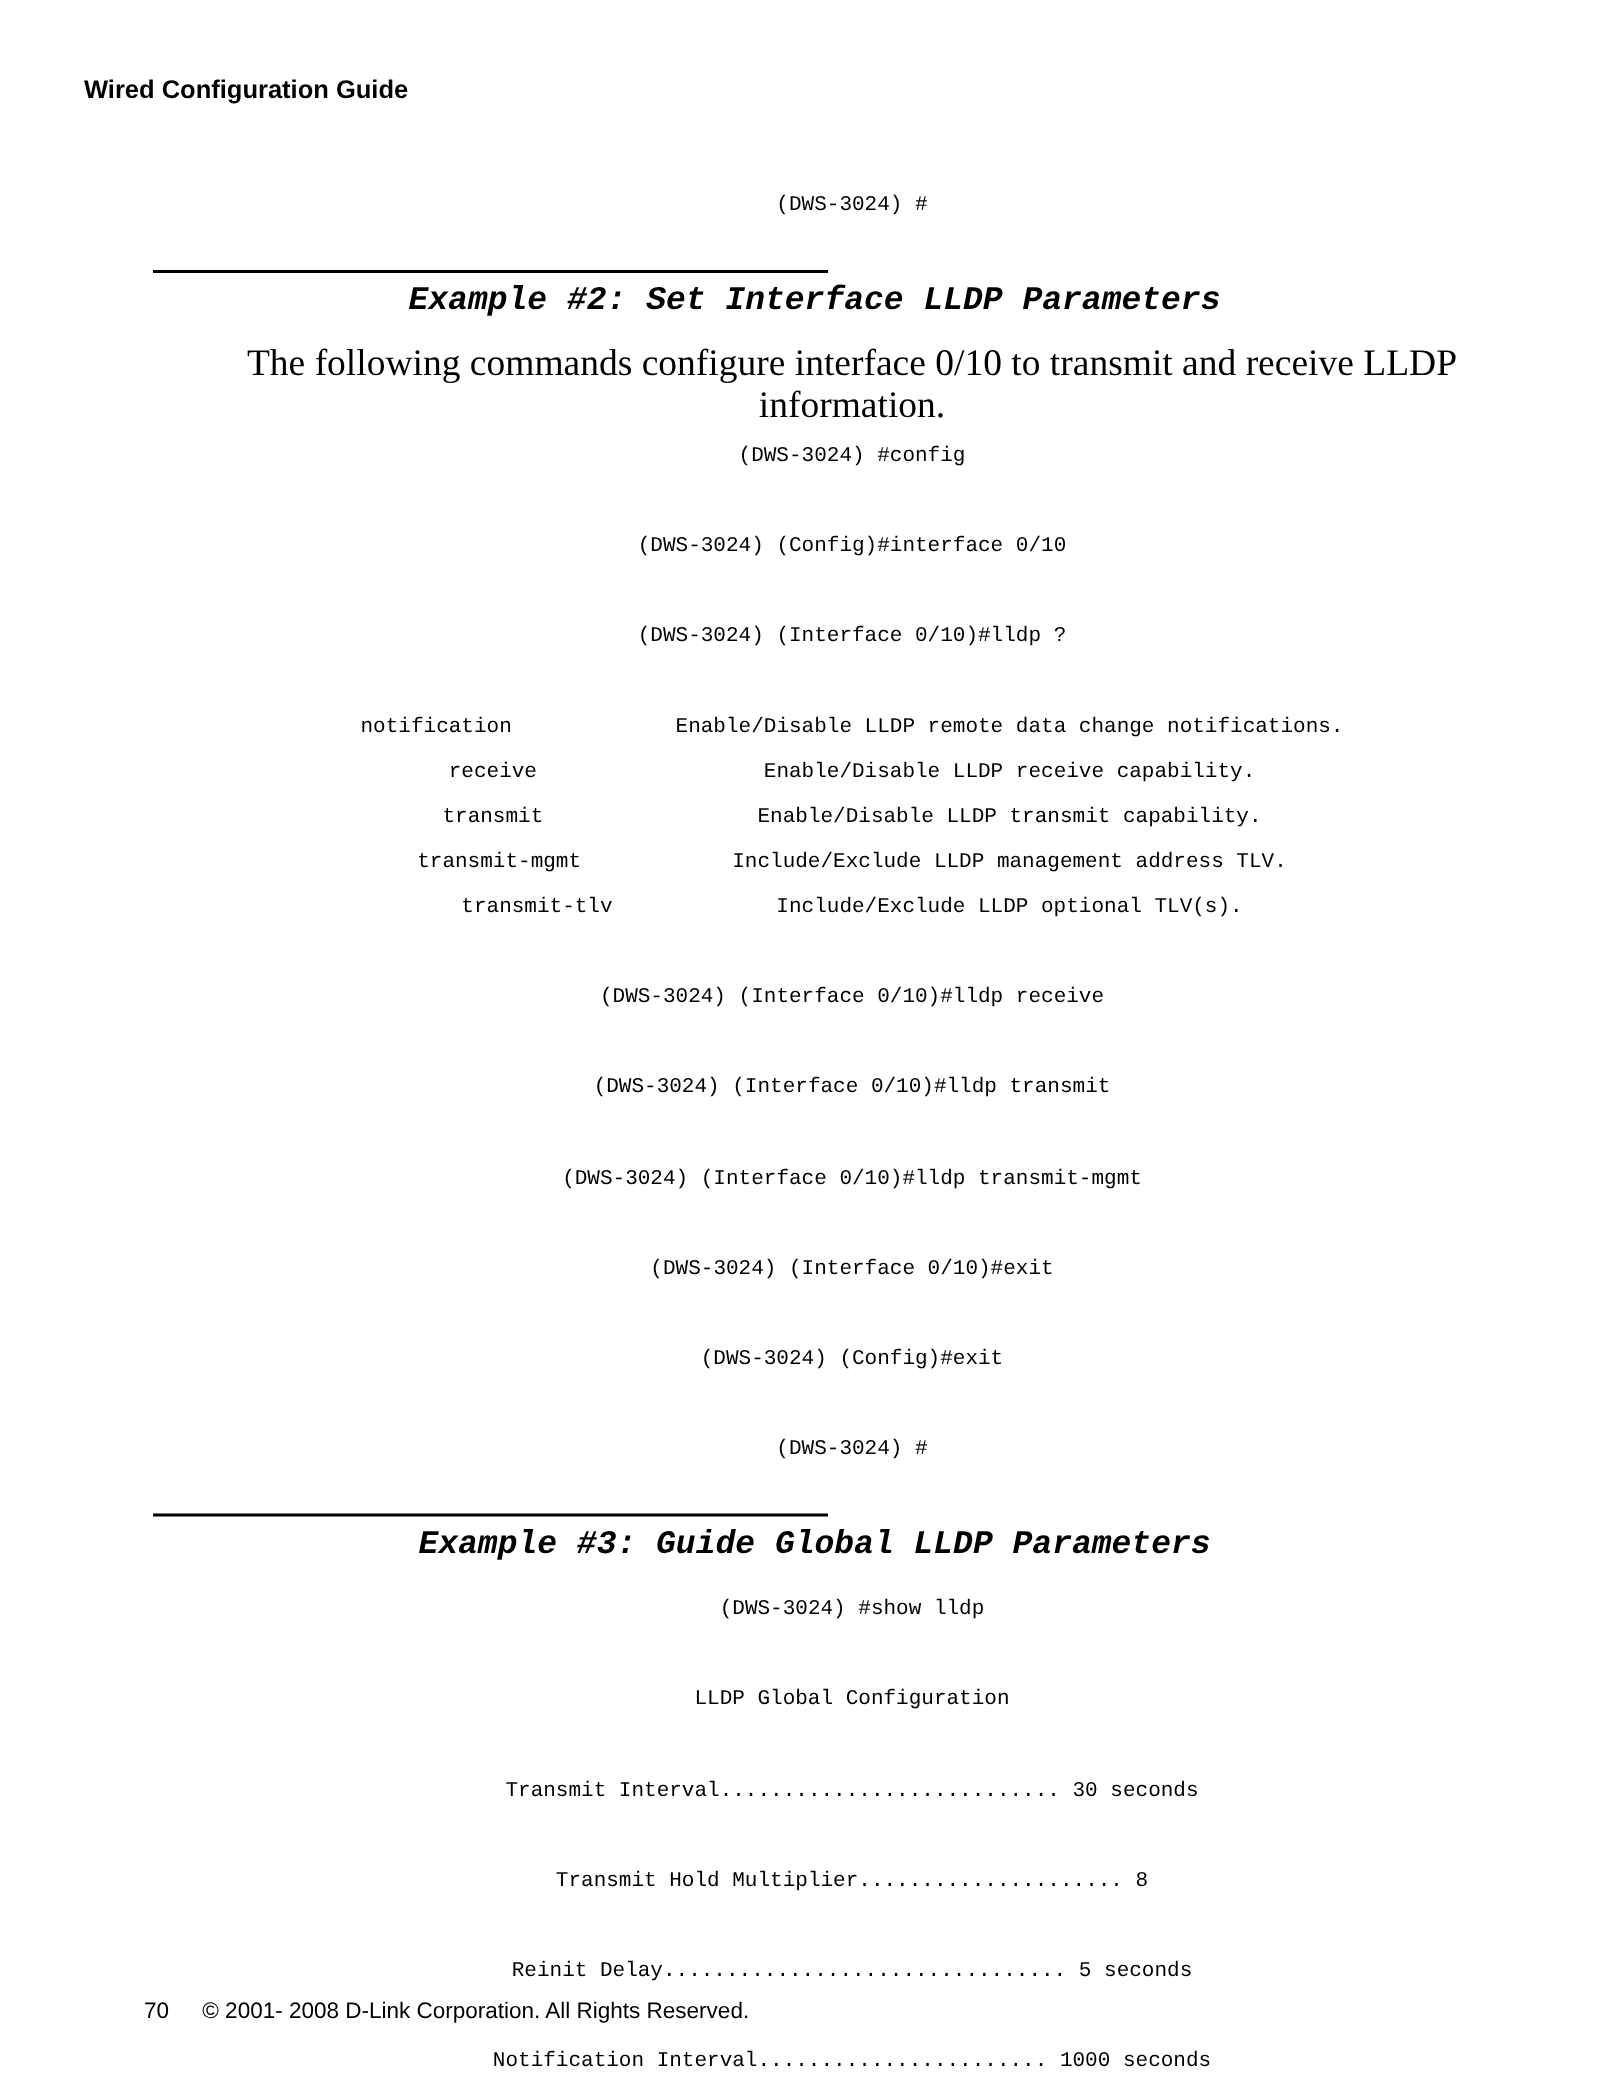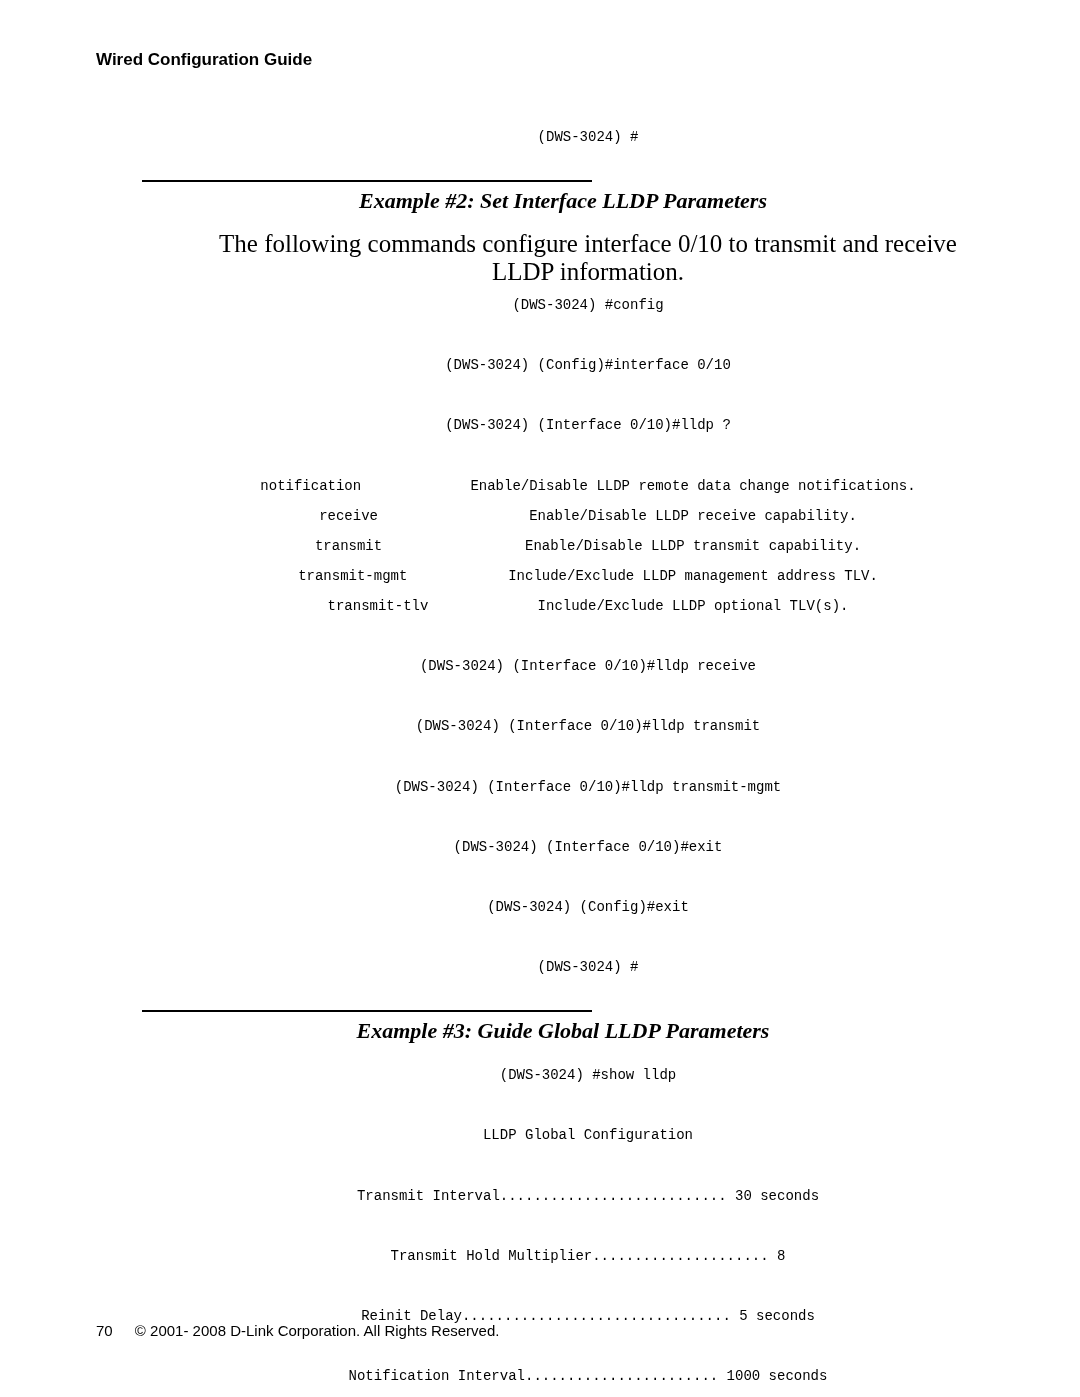--- a/index.html
+++ b/index.html
@@ -10,39 +10,39 @@
     height: 1397px;
     background: #ffffff;
     font-family: "Times New Roman", Times, serif;
     color: #000;
   }
   .page {
     position: relative;
     width: 1080px;
     height: 1397px;
     box-sizing: border-box;
-    padding: 50px 96px 0 96px;
+    padding: 50px 96px 0 56px;
   }
   .running-header {
     font-family: Arial, Helvetica, sans-serif;
     font-weight: bold;
     font-size: 17px;
     margin-bottom: 56px;
   }
   .section {
     margin-left: 46px; 
     text-align: center;
   }
   .rule {
     border-top: 2px solid #000;
     width: 450px;
     margin: 0 0 6px 0;
   }
   .heading {
-    font-family: Liberation Serif, serif;
+    font-family: Liberation Mono, monospace;
     font-style: italic;
     font-weight: bold;
     font-size: 22px;
     margin: 0 0 16px 0;
   }
   .intro {
     font-family: "Times New Roman", Times, serif;
     font-size: 25px;
     margin: 0 0 4px 50px;
   }
@@ -50,21 +50,21 @@
     font-family: "Courier New", Courier, monospace;
     font-size: 14px;
     line-height: 2.15;
     white-space: pre;
     margin: 0 0 28px 50px;
   }
   pre.code.tight-top { margin-top: -4px; }
   .footer {
     position: absolute;
     left: 96px;
-    bottom: 58px;
+    bottom: 48px;
     font-family: Arial, Helvetica, sans-serif;
     font-size: 15px;
   }
   .footer .pn {
     display: inline-block;
     margin-right: 18px;
   }
 </style>
 </head>
 <body>

